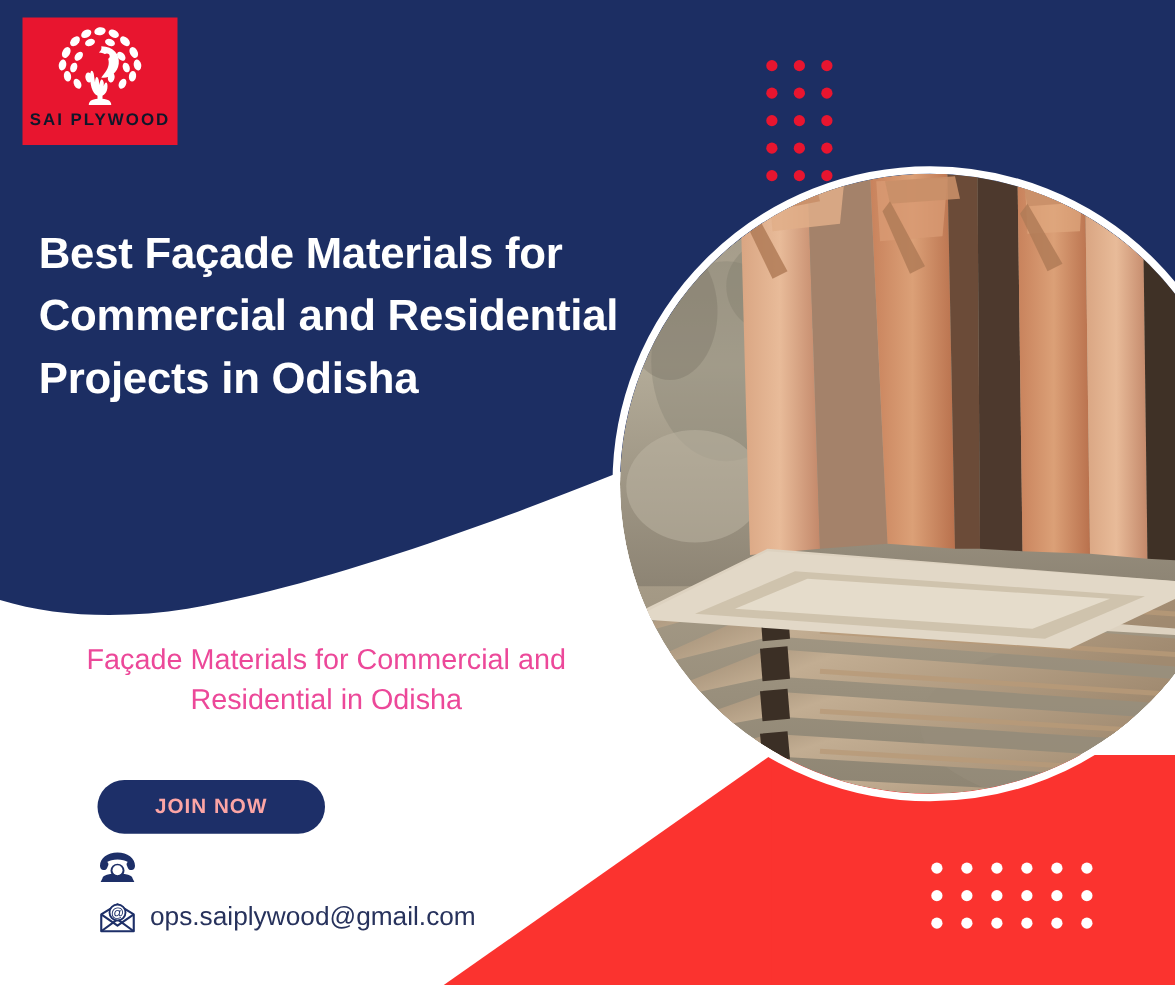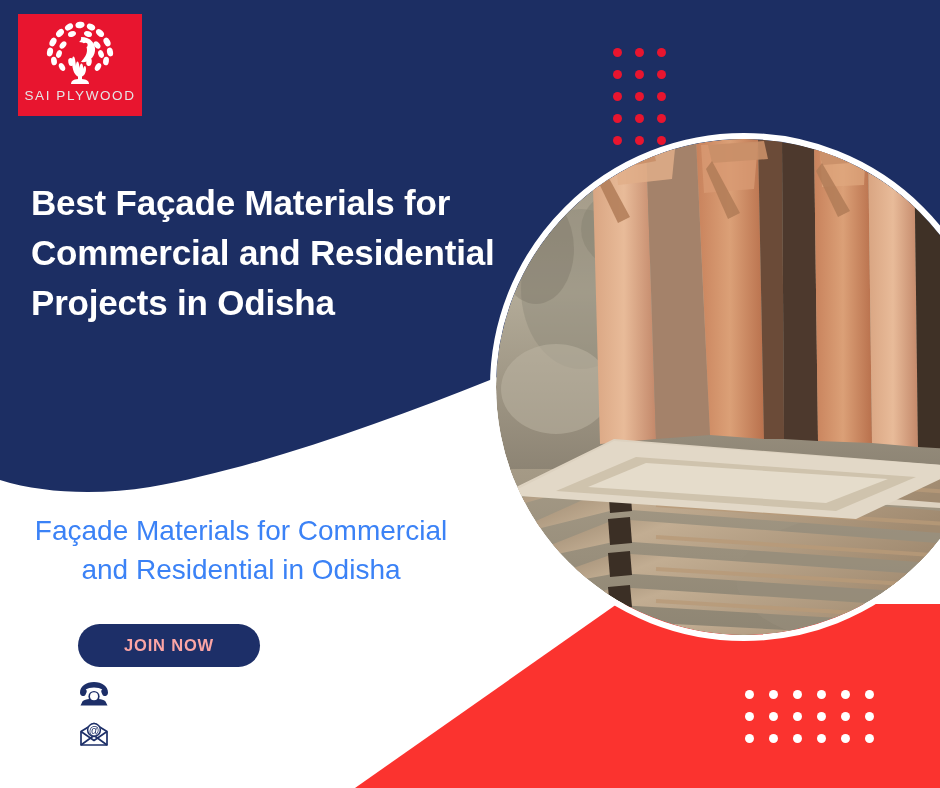--- a/index.html
+++ b/index.html
@@ -50,23 +50,23 @@
     justify-content: flex-start;
     padding-top: 4px;
     box-sizing: border-box;
   }
   .logo-mark {
     width: 78px;
     height: 70px;
     display: block;
   }
   .logo-word {
-    color: #e5e5e5;
+    color: #0f172a;
     font-size: 13.5px;
-    font-weight: normal;
+    font-weight: bold;
     letter-spacing: 1.6px;
     line-height: 1;
     margin-top: 1px;
     font-family: "Liberation Sans", sans-serif;
     white-space: nowrap;
   }
 
   
   .headline {
     position: absolute;
@@ -77,26 +77,26 @@
     font-size: 35px;
     font-weight: bold;
     line-height: 1.42;
     letter-spacing: -0.2px;
     font-family: "Liberation Sans", sans-serif;
   }
 
   
   .subtitle {
     position: absolute;
-    left: 16px;
+    left: 36px;
     top: 512px;
     width: 450px;
     text-align: center;
-    color: #3b82f6;
-    font-size: 28px;
+    color: #ec4899;
+    font-size: 23px;
     line-height: 1.38;
     font-family: "Liberation Sans", sans-serif;
   }
 
   
   .cta-button {
     position: absolute;
     left: 78px;
     top: 624px;
     width: 182px;
@@ -401,20 +401,21 @@
       <g fill="none" stroke="#1D2F68" stroke-width="1.7" stroke-linejoin="round">
         <path d="M3,11.5 L16,3.5 L29,11.5 L29,25 L3,25 Z"></path>
         <path d="M3,25 L16,15.5 L29,25"></path>
         <path d="M3,11.5 L16,20.5 L29,11.5"></path>
       </g>
       <g>
         <circle cx="16" cy="10" r="6.4" fill="#ffffff" stroke="#1D2F68" stroke-width="1.5"></circle>
         <text x="16" y="13.8" font-family="Liberation Sans, sans-serif" font-size="10.5" text-anchor="middle" fill="#1D2F68">@</text>
       </g>
     </svg>
+    <span>ops.saiplywood@gmail.com</span>
   </div>
 
   <div class="dots dots-bottom">
     <span></span>
       <span></span>
       <span></span>
       <span></span>
       <span></span>
       <span></span>
     <span></span>

